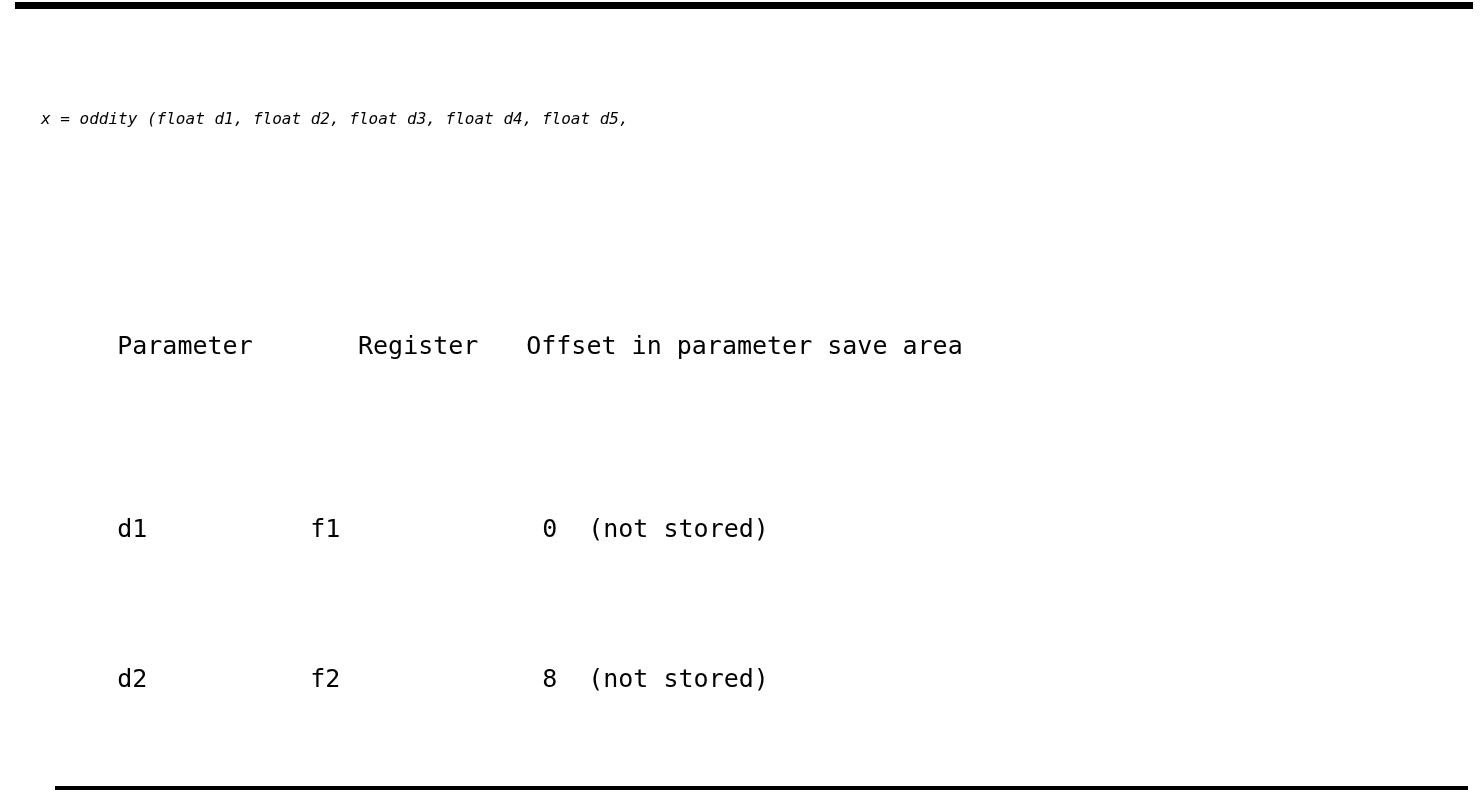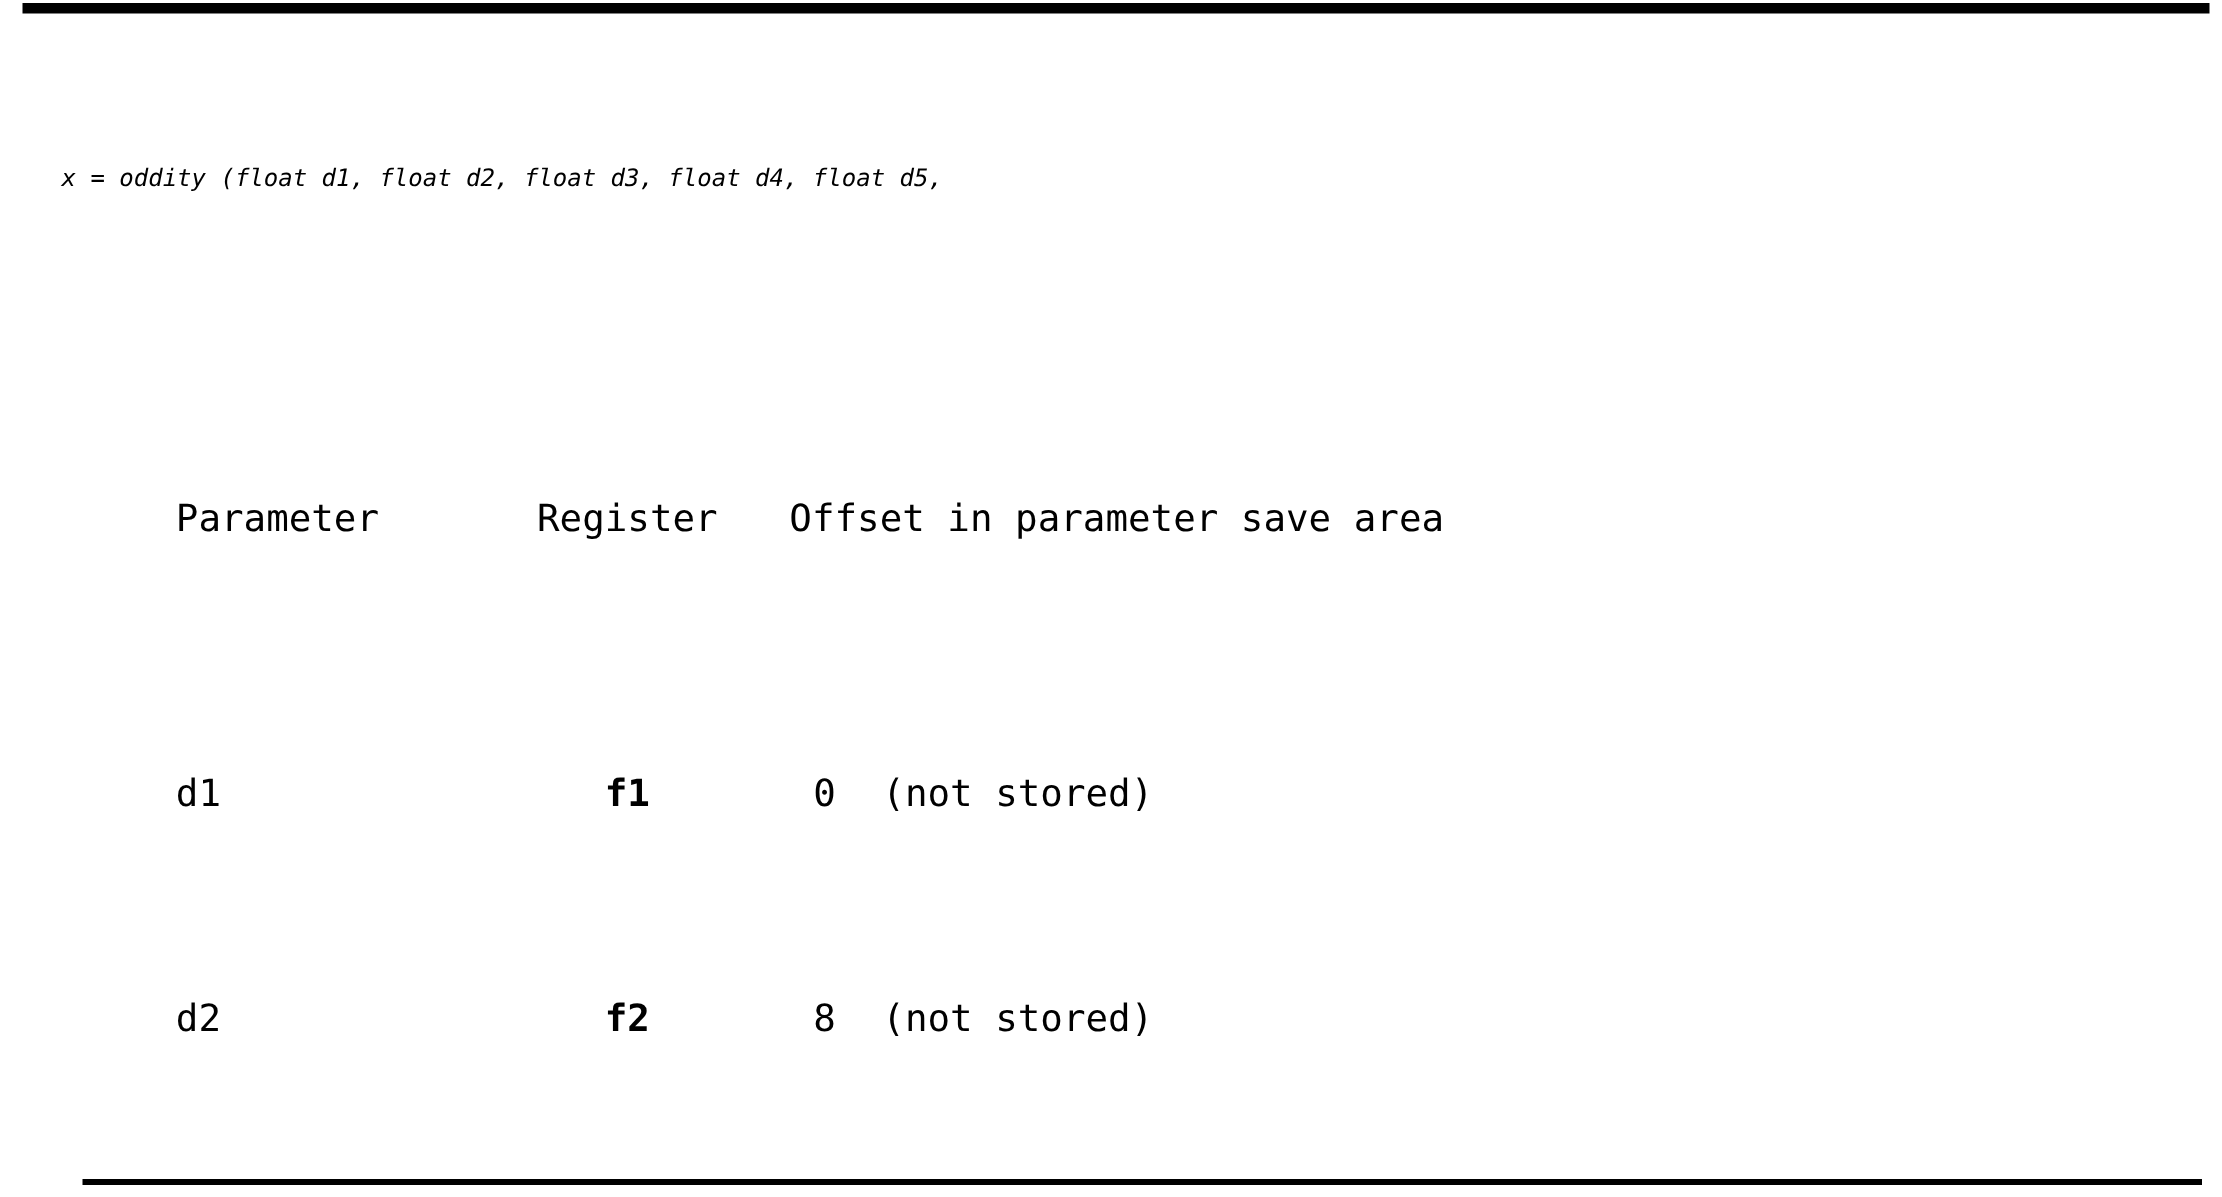--- a/index.html
+++ b/index.html
@@ -75,24 +75,23 @@
   .col-param {
     display: inline-block;
     width: 193px;
     text-align: left;
     white-space: pre;
     margin-top: 32px;
   }
   .col-reg {
     display: inline-block;
     width: 216px;
-    text-align: center;
+    text-align: left;
     white-space: pre;
     position: relative;
-    font-weight: bold;
   }
   .col-gap {
     display: inline-block;
     width: 16px;
   }
   .col-offset {
     display: inline-block;
     width: 46px;
     text-align: left;
     white-space: pre;

